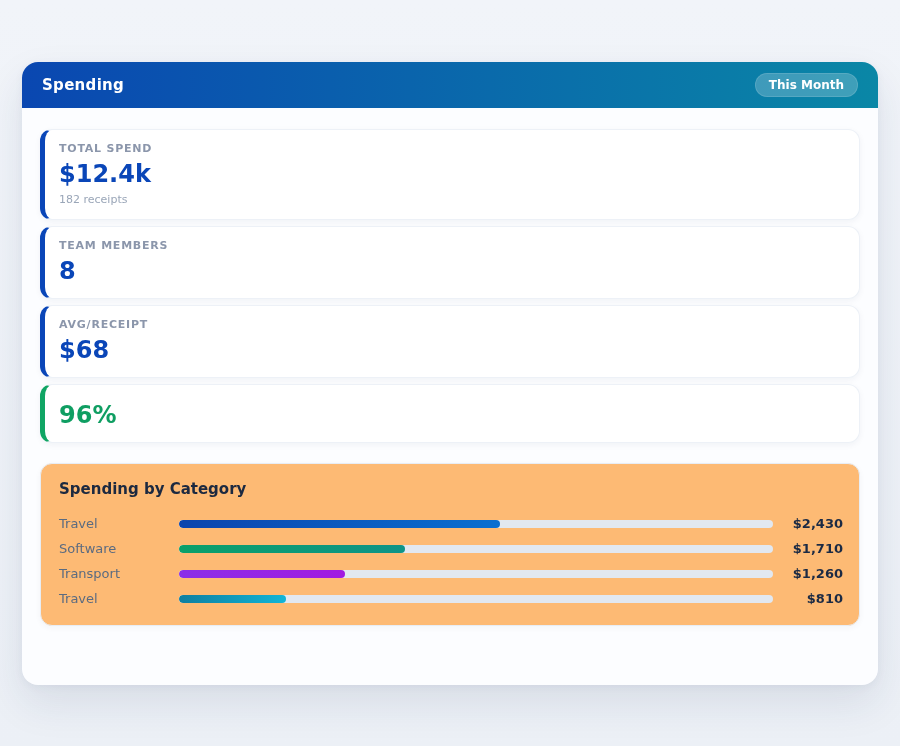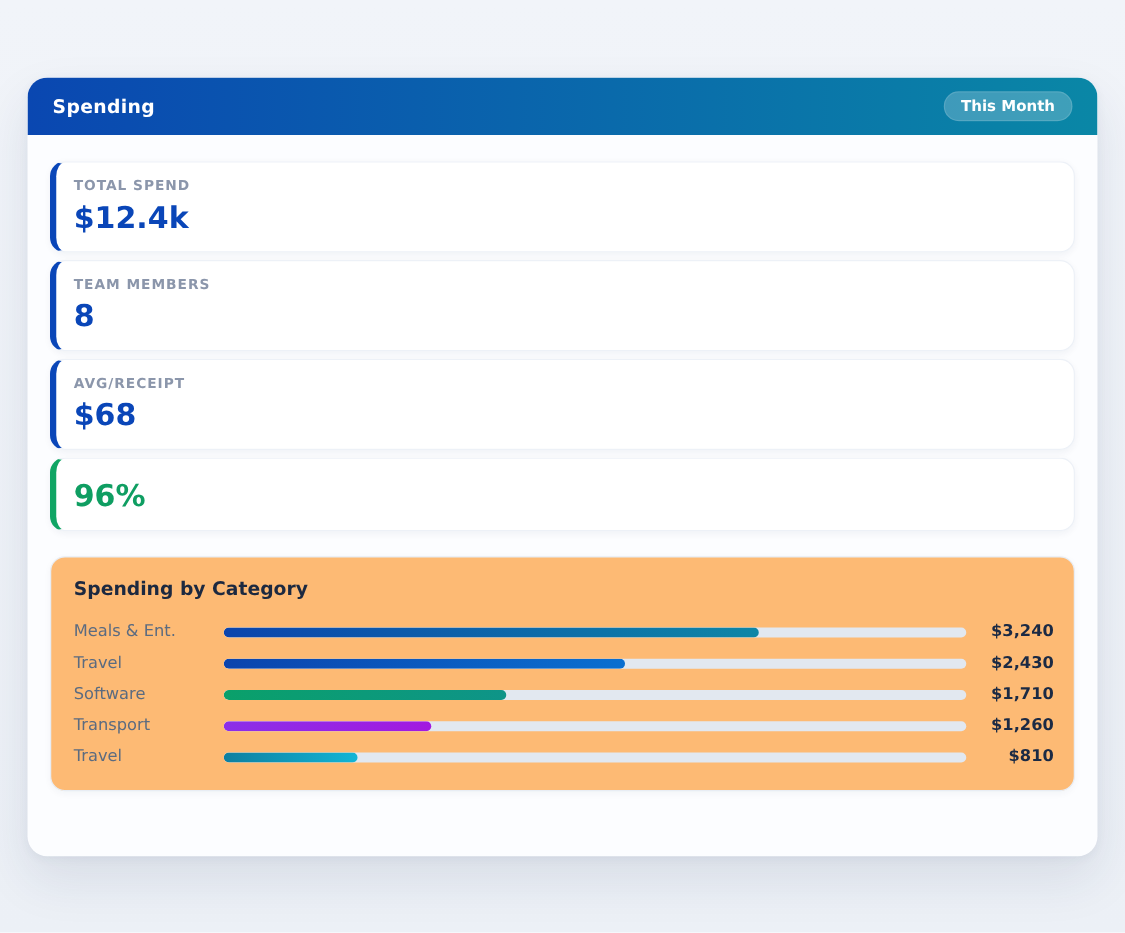--- a/index.html
+++ b/index.html
@@ -138,20 +138,21 @@
   <div class="app-header" style="background: linear-gradient(90deg, rgb(10, 71, 177), rgb(10, 135, 166));">
     <div class="app-title">Spending</div>
     <button class="period-badge">This Month</button>
   </div>
 
   <div class="app-body">
 
     <div class="stat-card" style="border-left-color: rgb(10, 70, 184);">
       <div class="stat-label">TOTAL SPEND</div>
       <div class="stat-value" style="color: rgb(10, 70, 184);">$12.4k</div>
+      <div class="stat-sub">182 receipts</div>
     </div>
 
     <div class="stat-card" style="border-left-color: rgb(10, 70, 184);">
       <div class="stat-label">TEAM MEMBERS</div>
       <div class="stat-value" style="color: rgb(10, 70, 184);">8</div>
     </div>
 
     <div class="stat-card" style="border-left-color: rgb(10, 70, 184);">
       <div class="stat-label">AVG/RECEIPT</div>
       <div class="stat-value" style="color: rgb(10, 70, 184);">$68</div>
@@ -160,27 +161,20 @@
 
     <div class="stat-card" style="border-left-color: rgb(16, 165, 100);">
       <div class="stat-value" style="color: rgb(15, 158, 98);">96%</div>
 
     </div>
 
     <div class="spending-card">
       <div class="spending-title">Spending by Category</div>
       <div>
           <div class="category-row">
-            <div class="category-label">Meals &amp; Ent.</div>
-            <div class="bar-track" style="background: rgb(226, 232, 240);">
-              <div class="bar-fill" style="width: 72%; background: linear-gradient(90deg, rgb(11, 68, 173), rgb(14, 134, 166));"></div>
-            </div>
-            <div class="category-value">$3,240</div>
-          </div>
-          <div class="category-row">
             <div class="category-label">Travel</div>
             <div class="bar-track" style="background: rgb(226, 232, 240);">
               <div class="bar-fill" style="width: 54%; background: linear-gradient(90deg, rgb(11, 68, 173), rgb(10, 111, 208));"></div>
             </div>
             <div class="category-value">$2,430</div>
           </div>
           <div class="category-row">
             <div class="category-label">Software</div>
             <div class="bar-track" style="background: rgb(226, 232, 240);">
               <div class="bar-fill" style="width: 38%; background: linear-gradient(90deg, rgb(10, 160, 106), rgb(14, 148, 136));"></div>

